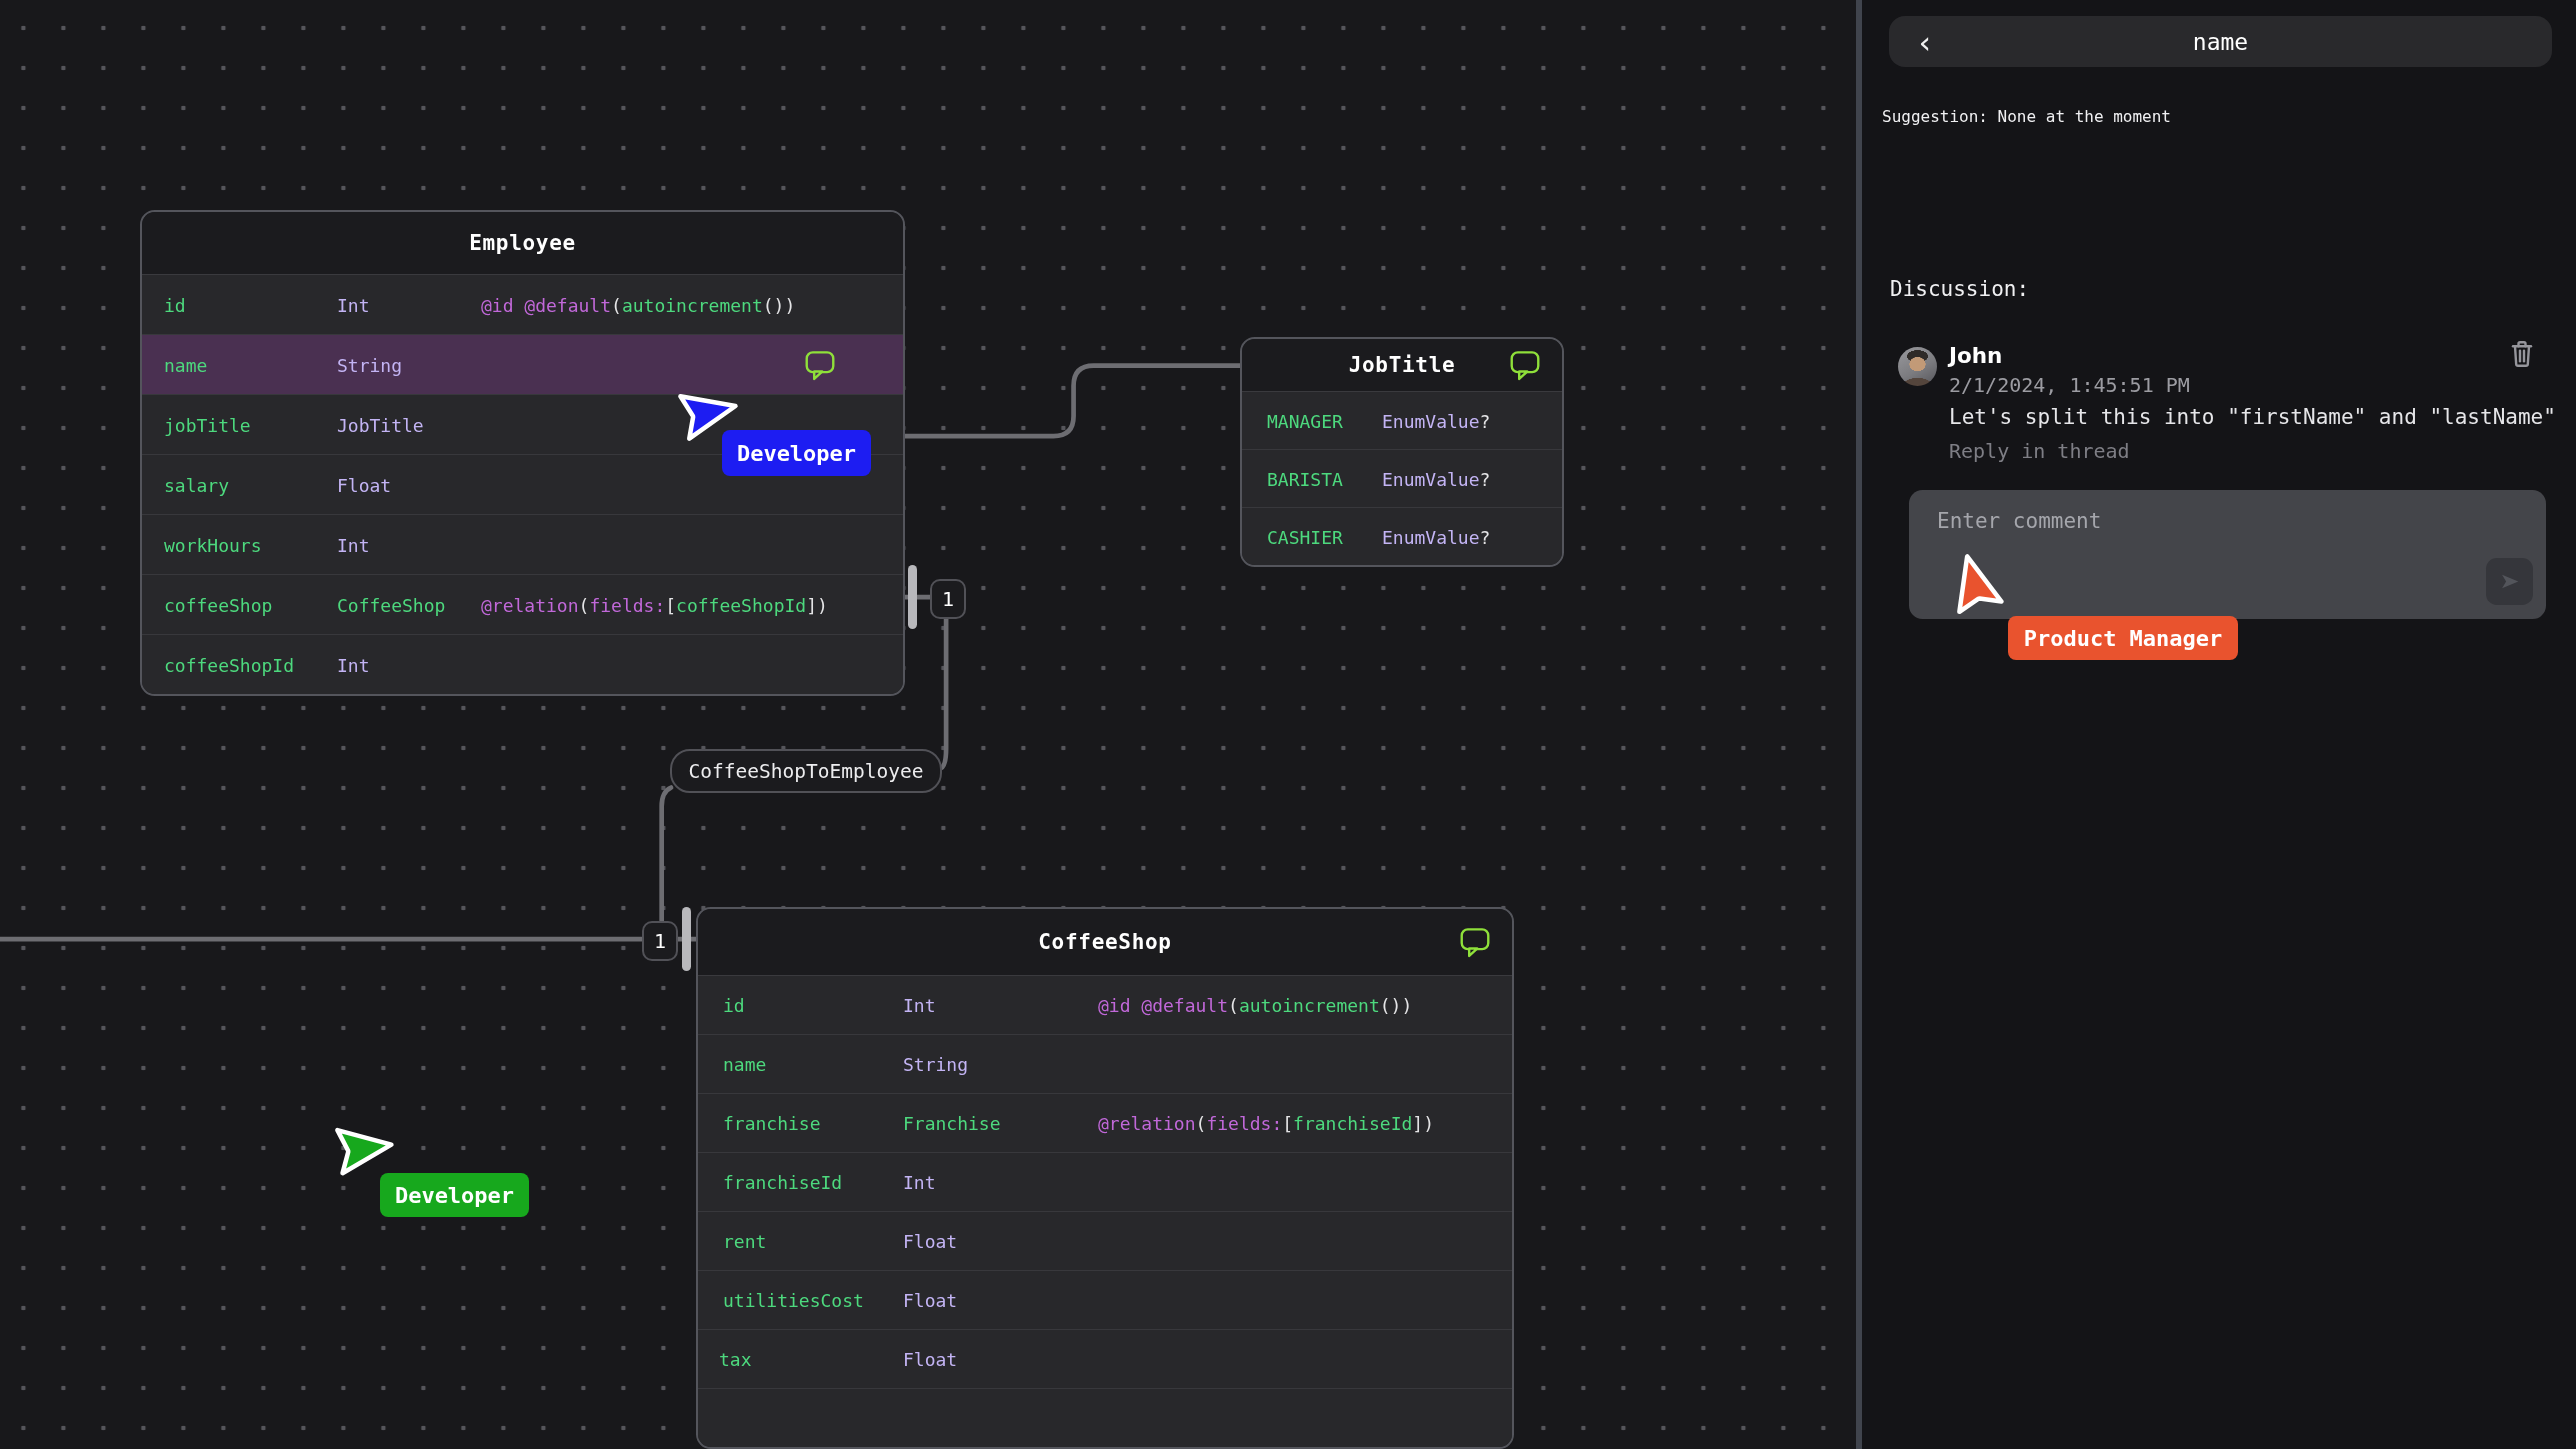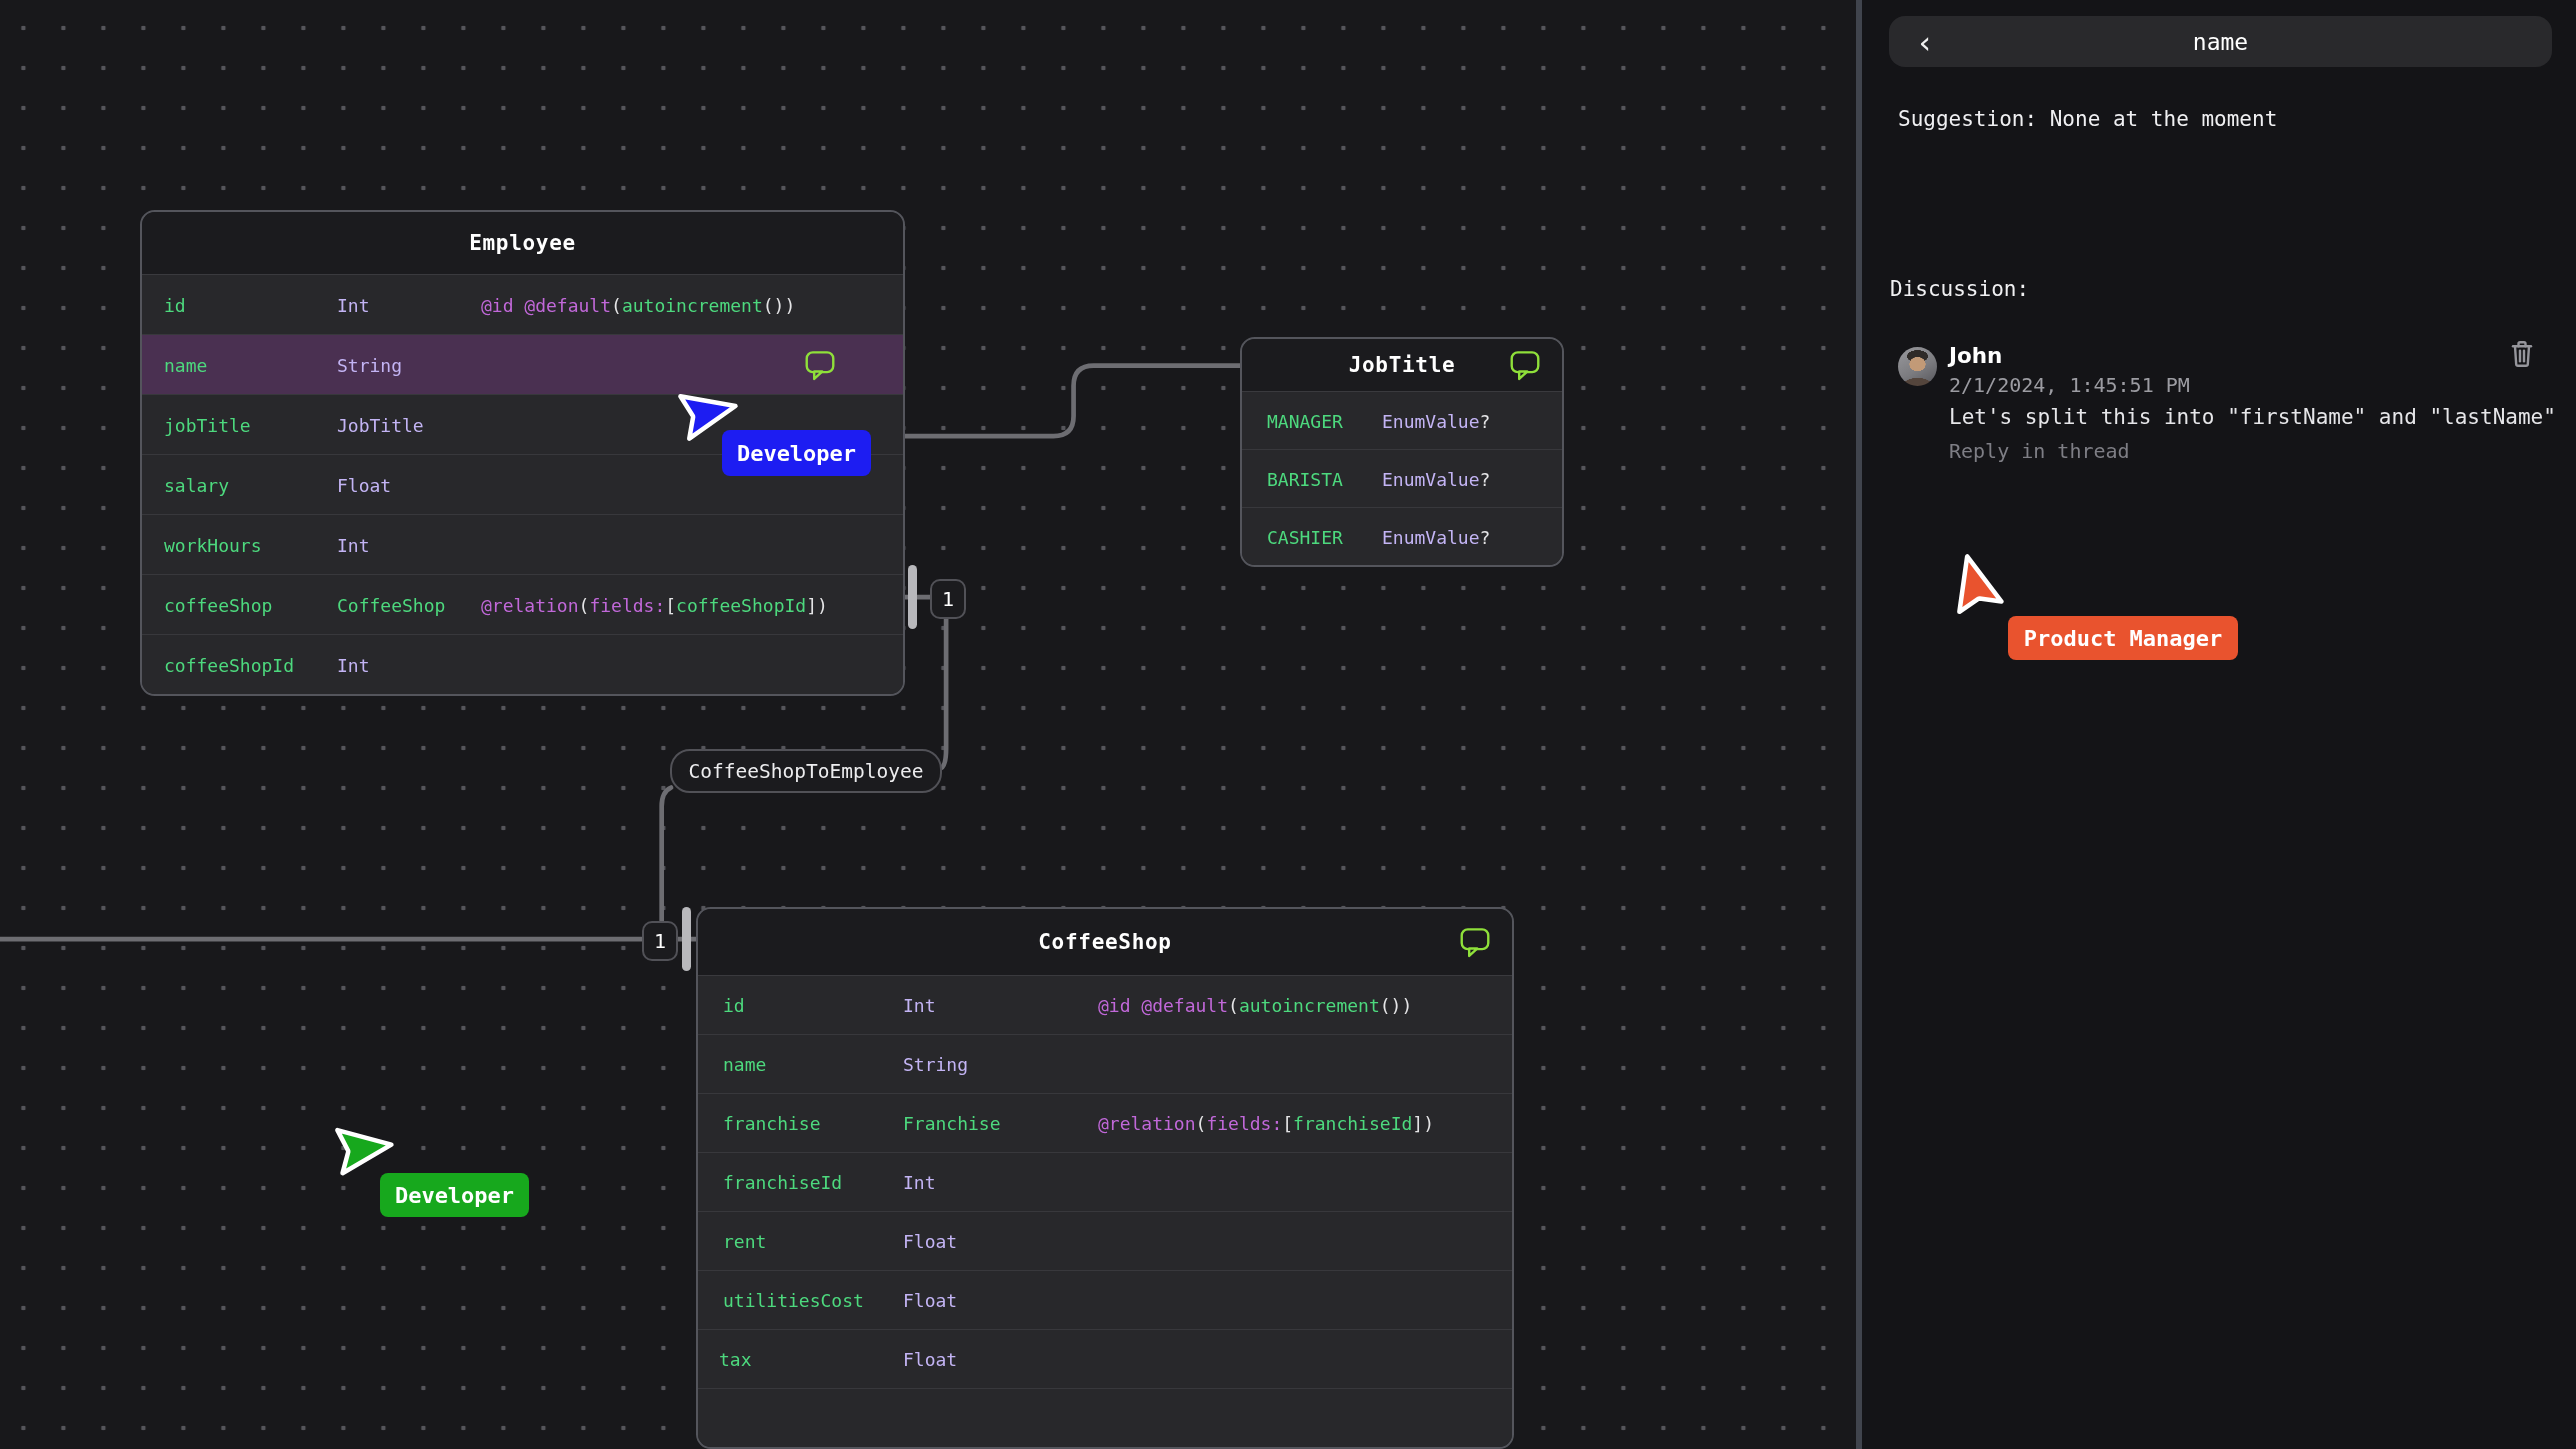--- a/index.html
+++ b/index.html
@@ -41,21 +41,21 @@
                 color:#ffffff;font-weight:bold;font-size:22px;border-radius:8px;}
 
   
   #divider{position:absolute;left:1856px;top:0;width:6.7px;height:1449px;background:#40444d;z-index:20;}
   #sidebar{position:absolute;left:1862px;top:0;width:714px;height:1449px;background:#141417;z-index:21;}
   .sb-header{position:absolute;left:27px;top:16px;width:663px;height:51px;background:#29292c;border-radius:16px;}
   .sb-back{position:absolute;left:20px;top:50%;transform:translateY(-50%);color:#f0f0f0;font-size:31px;
            background:none;border:none;font-family:inherit;line-height:1;cursor:pointer;padding:0 6.7px;}
   .sb-title{position:absolute;left:0;right:0;top:50%;transform:translateY(-50%);text-align:center;
             color:#ffffff;font-size:23px;}
-  .sb-suggestion{position:absolute;left:36px;top:107px;font-size:21px;color:#f0f0f2;}
+  .sb-suggestion{position:absolute;left:20px;top:107px;font-size:16px;color:#f0f0f2;}
   .sb-suggest{position:absolute;left:27px;top:161px;width:663px;height:46px;background:#3c3c41;border:none;
               border-radius:16px;color:#f4f4f4;font-size:21px;font-family:inherit;cursor:pointer;}
   .sb-discussion{position:absolute;left:28px;top:277px;font-size:21px;color:#f0f0f2;}
   .avatar{position:absolute;left:36px;top:347px;width:39px;height:39px;border-radius:50%;overflow:hidden;
           background:
             radial-gradient(ellipse 34% 30% at 50% 44%,#c29a77 0 60%,transparent 62%),
             radial-gradient(ellipse 44% 26% at 50% 24%,#2f2b28 0 60%,transparent 62%),
             radial-gradient(ellipse 62% 34% at 50% 100%,#54453c 0 60%,transparent 62%),
             linear-gradient(150deg,#9a9a9e 0%,#7c7c80 55%,#55555a 100%);}
   .c-name{position:absolute;left:87px;top:343px;font-size:21.5px;font-weight:bold;color:#ffffff;
@@ -245,20 +245,28 @@
     <svg class="trash" width="24" height="29.5" viewBox="0 0 24 29">
       <g fill="none" stroke="#96969c" stroke-width="2.4" stroke-linecap="round">
         <path d="M3 7 H21"></path>
         <path d="M8.5 7 V4.5 Q8.5 3 10 3 H14 Q15.5 3 15.5 4.5 V7"></path>
         <path d="M5 7 L6.2 25 Q6.3 26.5 8 26.5 H16 Q17.7 26.5 17.8 25 L19 7"></path>
         <path d="M10 11.5 V22"></path>
           <path d="M14 11.5 V22"></path>
       </g>
     </svg>
 
+    <div class="c-input">
+      <div class="c-placeholder">Enter comment</div>
+      <button class="c-send">
+        <svg width="23" height="23" viewBox="0 0 34 34">
+          <path d="M6 7 L30 17 L6 27 L12 17 Z" fill="#53555b"></path>
+        </svg>
+      </button>
+    </div>
   </aside>
 
   <svg class="cursor" style="left:1966px;top:552px;" width="1.3" height="1.3" viewBox="0 0 2 2">
     <g transform="rotate(8)">
         <path d="M2.75 6.6 L2.75 92.8 L29.2 68.6 L31 68 L64.8 68 Z" fill="#e9532e"></path>
       </g>
   </svg>
   <div class="cursor-label" style="left: 2008px; top: 616px; width: 230px; height: 44px; background: rgb(233, 83, 46);">Product Manager</div>
 
 </div>

